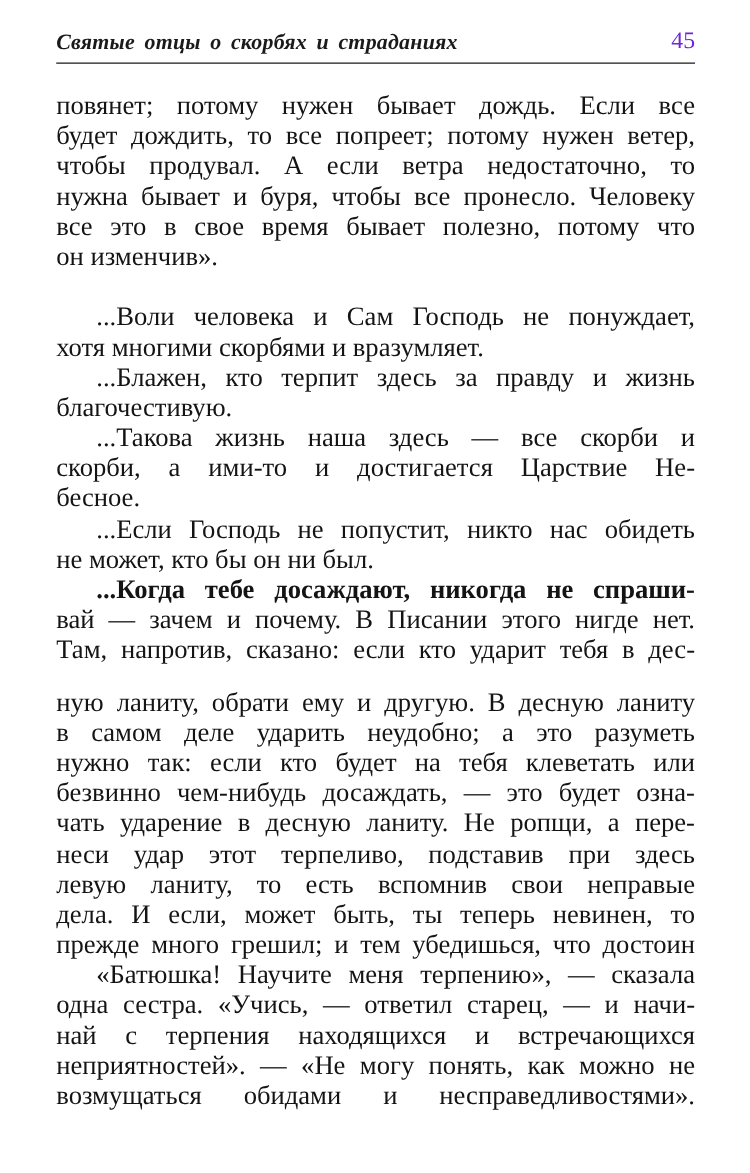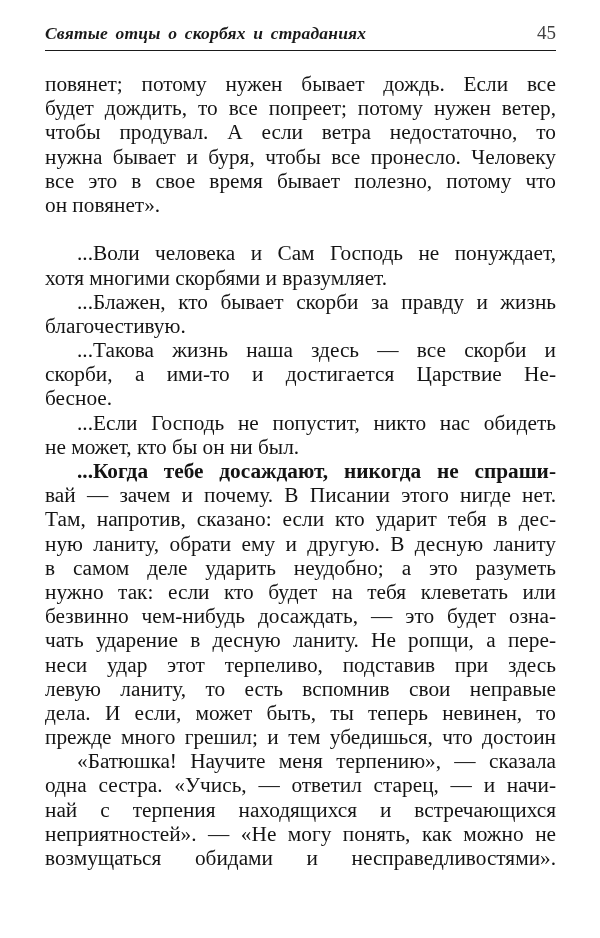--- a/index.html
+++ b/index.html
@@ -1,20 +1,20 @@
 <!DOCTYPE html>
 <html><head>
 <meta charset="utf-8">
 <style>
   html, body { margin: 0; padding: 0; background: #ffffff; }
   body { width: 600px; height: 938px; position: relative; overflow: hidden; color: #111; }
   .page { position: absolute; left: 0; top: 0; width: 491px; height: 938px; background: #fff; }
   .header { position: absolute; left: 45px; top: 18px; width: 511px; height: 32px; border-bottom: 1.5px solid #1a1a1a; }
   .running-title { position: absolute; left: 0; bottom: 6px; font-family: "Liberation Serif", serif; font-style: italic; font-weight: bold; font-size: 17.5px; letter-spacing: 0.2px; word-spacing: 3px; color: #1a1a1a; }
-  .page-number { position: absolute; right: 0; bottom: 6px; font-family: "Liberation Serif", serif; font-size: 19px; color: #404040; }
+  .page-number { position: absolute; right: 0; bottom: 6px; font-family: "Liberation Serif", serif; font-size: 19px; color: #6d28d9; }
   .body { position: absolute; left: 45px; top: 72px; width: 511px; font-family: "Liberation Serif", serif; font-size: 21.3px; line-height: 24.2px; color: #141414; }
   .line { display: block; white-space: nowrap; height: 24.2px; text-align: justify; text-align-last: justify; }
   .line.last { text-align-last: left; }
   .line.indent { padding-left: 32px; }
   .blank { height: 24.2px; }
 </style>
 </head>
 <body>
 
 <div class="page">
@@ -22,35 +22,35 @@
     <span class="running-title">Святые отцы о скорбях и страданиях</span>
     <span class="page-number">45</span>
   </div>
 
   <div class="body" id="body-text">
     <div class="line" style="white-space: nowrap;"><span style="white-space: nowrap; word-spacing: 0px;">повянет; потому нужен бывает дождь. Если все</span></div>
     <div class="line" style="white-space: nowrap;"><span style="white-space: nowrap; word-spacing: 0px;">будет дождить, то все попреет; потому нужен ветер,</span></div>
     <div class="line" style="white-space: nowrap;"><span style="white-space: nowrap; word-spacing: 0px;">чтобы продувал. А если ветра недостаточно, то</span></div>
     <div class="line" style="white-space: nowrap;"><span style="white-space: nowrap; word-spacing: 0px;">нужна бывает и буря, чтобы все пронесло. Человеку</span></div>
     <div class="line" style="white-space: nowrap;"><span style="white-space: nowrap; word-spacing: 0px;">все это в свое время бывает полезно, потому что</span></div>
-    <div class="line last">он повянет».</div>
+    <div class="line last">он изменчив».</div>
     <div class="blank"></div>
     <div class="line indent" style="white-space: nowrap;"><span style="white-space: nowrap; word-spacing: 0px;">...Воли человека и Сам Господь не понуждает,</span></div>
     <div class="line last">хотя многими скорбями и вразумляет.</div>
-    <div class="line indent" style="white-space: nowrap;"><span style="white-space: nowrap; word-spacing: 0px;">...Блажен, кто бывает скорби за правду и жизнь</span></div>
+    <div class="line indent" style="white-space: nowrap;"><span style="white-space: nowrap; word-spacing: 0px;">...Блажен, кто терпит здесь за правду и жизнь</span></div>
     <div class="line last">благочестивую.</div>
     <div class="line indent" style="white-space: nowrap;"><span style="white-space: nowrap; word-spacing: 0px;">...Такова жизнь наша здесь — все скорби и</span></div>
     <div class="line" style="white-space: nowrap;"><span style="white-space: nowrap; word-spacing: 0px;">скорби, а ими-то и достигается Царствие Не-</span></div>
     <div class="line last">бесное.</div>
     <div class="line indent" style="white-space: nowrap;"><span style="white-space: nowrap; word-spacing: 0px;">...Если Господь не попустит, никто нас обидеть</span></div>
     <div class="line last">не может, кто бы он ни был.</div>
     <div class="line indent" style="white-space: nowrap; font-weight: bold;"><span style="white-space: nowrap; word-spacing: 0px;">...Когда тебе досаждают, никогда не спраши-</span></div>
     <div class="line" style="white-space: nowrap;"><span style="white-space: nowrap; word-spacing: 0px;">вай — зачем и почему. В Писании этого нигде нет.</span></div>
     <div class="line" style="white-space: nowrap;"><span style="white-space: nowrap; word-spacing: 0px;">Там, напротив, сказано: если кто ударит тебя в дес-</span></div>
-    <div class="line" style="white-space: nowrap;"><span style="white-space: nowrap; word-spacing: 0px;">ную ланиту, обрати ему и другую. В десную ланиту</span></div>
+    <div class="line" style="white-space: nowrap; margin-top: 18px;"><span style="white-space: nowrap; word-spacing: 0px;">ную ланиту, обрати ему и другую. В десную ланиту</span></div>
     <div class="line" style="white-space: nowrap;"><span style="white-space: nowrap; word-spacing: 0px;">в самом деле ударить неудобно; а это разуметь</span></div>
     <div class="line" style="white-space: nowrap;"><span style="white-space: nowrap; word-spacing: 0px;">нужно так: если кто будет на тебя клеветать или</span></div>
     <div class="line" style="white-space: nowrap;"><span style="white-space: nowrap; word-spacing: 0px;">безвинно чем-нибудь досаждать, — это будет озна-</span></div>
     <div class="line" style="white-space: nowrap;"><span style="white-space: nowrap; word-spacing: 0px;">чать ударение в десную ланиту. Не ропщи, а пере-</span></div>
     <div class="line" style="white-space: nowrap;"><span style="white-space: nowrap; word-spacing: 0px;">неси удар этот терпеливо, подставив при здесь</span></div>
     <div class="line" style="white-space: nowrap;"><span style="white-space: nowrap; word-spacing: 0px;">левую ланиту, то есть вспомнив свои неправые</span></div>
     <div class="line" style="white-space: nowrap;"><span style="white-space: nowrap; word-spacing: 0px;">дела. И если, может быть, ты теперь невинен, то</span></div>
     <div class="line" style="white-space: nowrap;"><span style="white-space: nowrap; word-spacing: 0px;">прежде много грешил; и тем убедишься, что достоин</span></div>
     <div class="line indent" style="white-space: nowrap;"><span style="white-space: nowrap; word-spacing: 0px;">«Батюшка! Научите меня терпению», — сказала</span></div>
     <div class="line" style="white-space: nowrap;"><span style="white-space: nowrap; word-spacing: 0px;">одна сестра. «Учись, — ответил старец, — и начи-</span></div>

